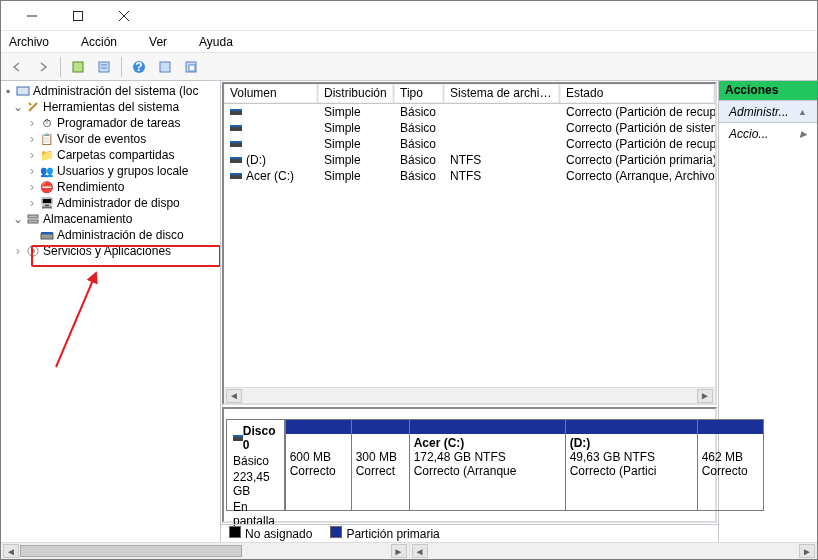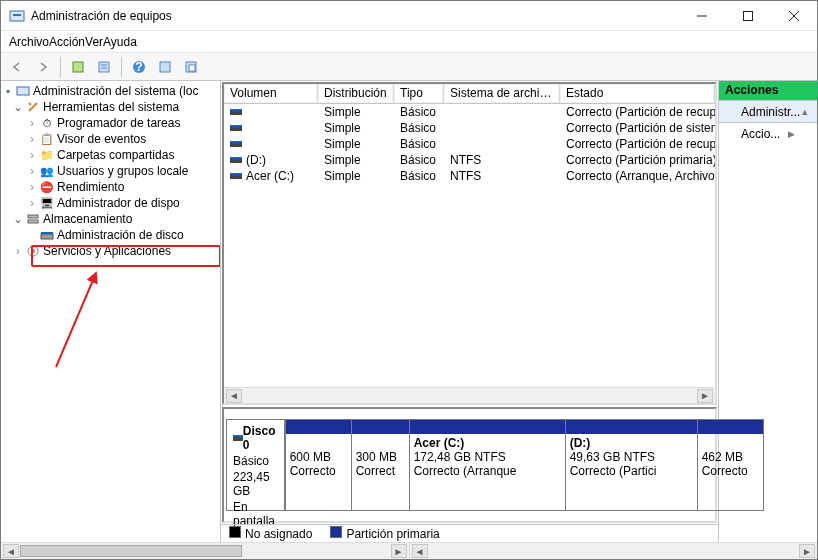--- a/index.html
+++ b/index.html
@@ -3,21 +3,21 @@
 <meta charset="utf-8">
 <style>
   * { box-sizing: border-box; font-family: "Segoe UI", Tahoma, sans-serif; font-size: 12px; }
   html,body { margin:0; padding:0; }
   body { background:#fff; }
   .window { width:818px; height:560px; border:1px solid #7b7b7b; display:flex; flex-direction:column; position:relative; }
   .titlebar { height:30px; display:flex; align-items:center; padding:0 0 0 8px; border-bottom:1px solid #e6e6e6; }
   .titlebar .title { flex:1; display:flex; align-items:center; gap:6px; }
   .winctrl { display:flex; }
   .winctrl div { width:46px; height:30px; display:flex; align-items:center; justify-content:center; cursor:default; }
-  .menubar { height:22px; display:flex; align-items:center; padding:0 8px; gap:0; border-bottom:1px solid #e6e6e6; }
+  .menubar { height:22px; display:flex; align-items:center; padding:0 8px; gap:32px; border-bottom:1px solid #e6e6e6; }
   .toolbar { height:28px; display:flex; align-items:center; padding:2px 4px; gap:2px; border-bottom:1px solid #c1c6cf; background:#f7f7f7;}
   .tbtn { width:24px; height:22px; display:flex; align-items:center; justify-content:center; border:1px solid transparent; }
   .tsep { width:1px; height:20px; background:#c1c6cf; margin:0 3px;}
   .body { flex:1; display:flex; min-height:0;}
   .tree { width:220px; min-width:220px; border-right:1px solid #c1c6cf; overflow:hidden; position:relative; padding-top:2px;}
   .tree-row { display:flex; align-items:center; height:16px; white-space:nowrap; padding-right:4px; cursor:default;}
   .tree-row .twist { width:14px; text-align:center; color:#707070;}
   .tree-row .icon { width:16px; height:16px; display:flex; align-items:center; justify-content:center; margin-right:2px;}
   .hl-red { position:absolute; border:2px solid #e02020; border-radius:2px; pointer-events:none;}
   .mid { flex:1; display:flex; flex-direction:column; min-width:0; border-right:1px solid #c1c6cf;}
@@ -39,44 +39,35 @@
   .disk-layout { flex:1; display:flex; margin:2px 2px 2px 0; border:1px solid #7b7b7b; border-left:none;}
   .part { border-left:1px solid #7b7b7b; display:flex; flex-direction:column; padding:0; overflow:hidden; min-width:0;}
   .part .stripe{ height:14px; background:#1b2f98;}
   .part .pbody{ padding:2px 4px; display:flex; flex-direction:column; gap:0px; font-size:12px; overflow:hidden;}
   .part .ptitle{ font-weight:bold;}
   .cdrow{ display:flex; height:18px; padding:2px 6px 0 6px; align-items:center; gap:6px; font-weight:bold; border-top:1px solid #dcdcdc;}
   .legend { height:18px; border-top:1px solid #c1c6cf; display:flex; align-items:center; gap:18px; padding:0 8px;}
   .legend .sw{ width:12px; height:12px; display:inline-block; margin-right:4px; border:1px solid #666;}
   .actions { width:98px; display:flex; flex-direction:column;}
   .actions-head { height:20px; border-bottom:1px solid #c1c6cf; padding:2px 6px; font-weight:bold; background:#22c55e;}
-  .actions-item { height:22px; display:flex; align-items:center; justify-content:space-between; padding:0 22px; cursor:default;}
+  .actions-item { height:22px; display:flex; align-items:center; justify-content:space-between; padding:0 10px; cursor:default;font-style:italic;}
   .act-a { background:#e7eefa; border-bottom:1px solid #c1c6cf;}
   .foot-scroll { height:17px; border-top:1px solid #dcdcdc; display:flex; background:#f0f0f0;}
   .foot-scroll .fsc { flex:1; display:flex; align-items:center; padding:0 2px;}
   .foot-scroll .fsc.right{ border-left:1px solid #dcdcdc;}
   .arrow-svg{ position:absolute; pointer-events:none; }
   svg { display:block; }
   .chev{ font-size:9px; color:#777;}
 </style>
 </head>
 <body>
 
 <div class="window">
 
   <div class="titlebar">
-    <div class="title">
-      <span class="icon">
-        <svg width="16" height="16">
-            <rect x="1" y="3" width="14" height="10" fill="#d9e6f7" stroke="#3b6fb5"></rect>
-            <rect x="4" y="6" width="8" height="2" fill="#3b6fb5"></rect>
-          </svg>
-      </span>
-      <span>Administración de equipos</span>
-    </div>
     <div class="winctrl">
       <div>
           <svg width="10" height="10">
             <line x1="0" y1="5" x2="10" y2="5" stroke="#222"></line>
           </svg>
         </div>
       <div>
           <svg width="10" height="10">
             <rect x="0.5" y="0.5" width="9" height="9" fill="none" stroke="#222"></rect>
           </svg>

